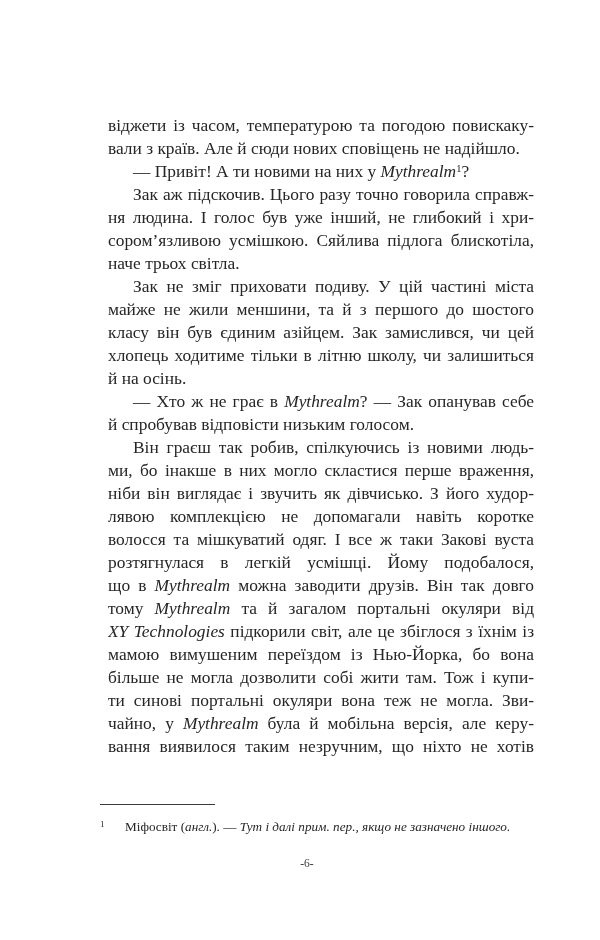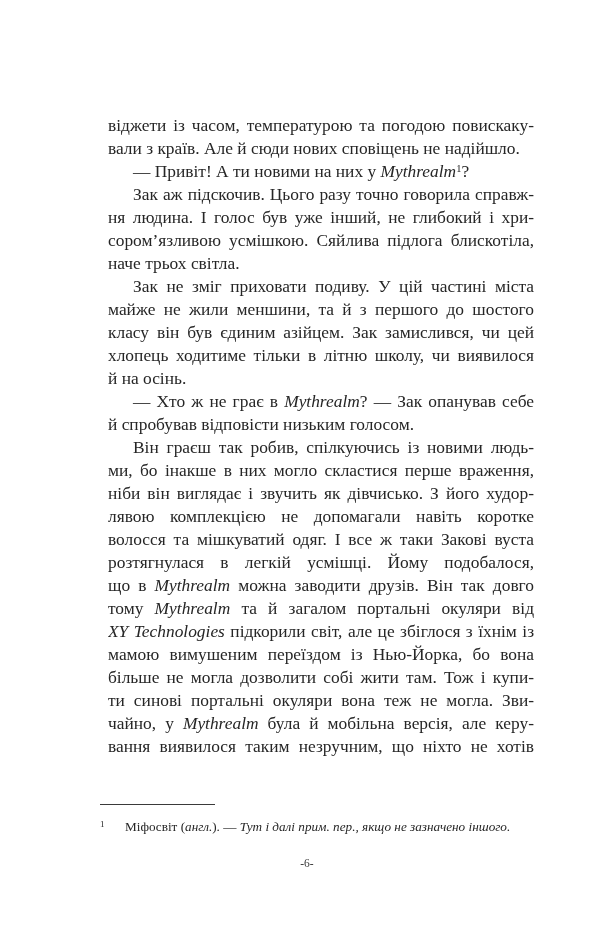--- a/index.html
+++ b/index.html
@@ -96,21 +96,21 @@
       <div>
         <div class="line indent"><span>Зак аж підскочив. Цього разу точно говорила справж-</span></div>
         <div class="line"><span>ня людина. І голос був уже інший, не глибокий і хри-</span></div>
         <div class="line"><span>соромʼязливою усмішкою. Сяйлива підлога блискотіла,</span></div>
         <div class="line flush"><span>наче трьох світла.</span></div>
       </div>
       <div>
         <div class="line indent"><span>Зак не зміг приховати подиву. У цій частині міста</span></div>
         <div class="line"><span>майже не жили меншини, та й з першого до шостого</span></div>
         <div class="line"><span>класу він був єдиним азійцем. Зак замислився, чи цей</span></div>
-        <div class="line"><span>хлопець ходитиме тільки в літню школу, чи виявилося</span></div>
+        <div class="line"><span>хлопець ходитиме тільки в літню школу, чи залишиться</span></div>
         <div class="line flush"><span>й на осінь.</span></div>
       </div>
       <div>
         <div class="line indent"><span>— Хто ж не грає в </span><i>Mythrealm</i><span>? — Зак опанував себе</span></div>
         <div class="line flush"><span>й спробував відповісти низьким голосом.</span></div>
       </div>
       <div>
         <div class="line indent"><span>Він граєш так робив, спілкуючись із новими людь-</span></div>
         <div class="line"><span>ми, бо інакше в них могло скластися перше враження,</span></div>
         <div class="line"><span>ніби він виглядає і звучить як дівчисько. З його худор-</span></div>

